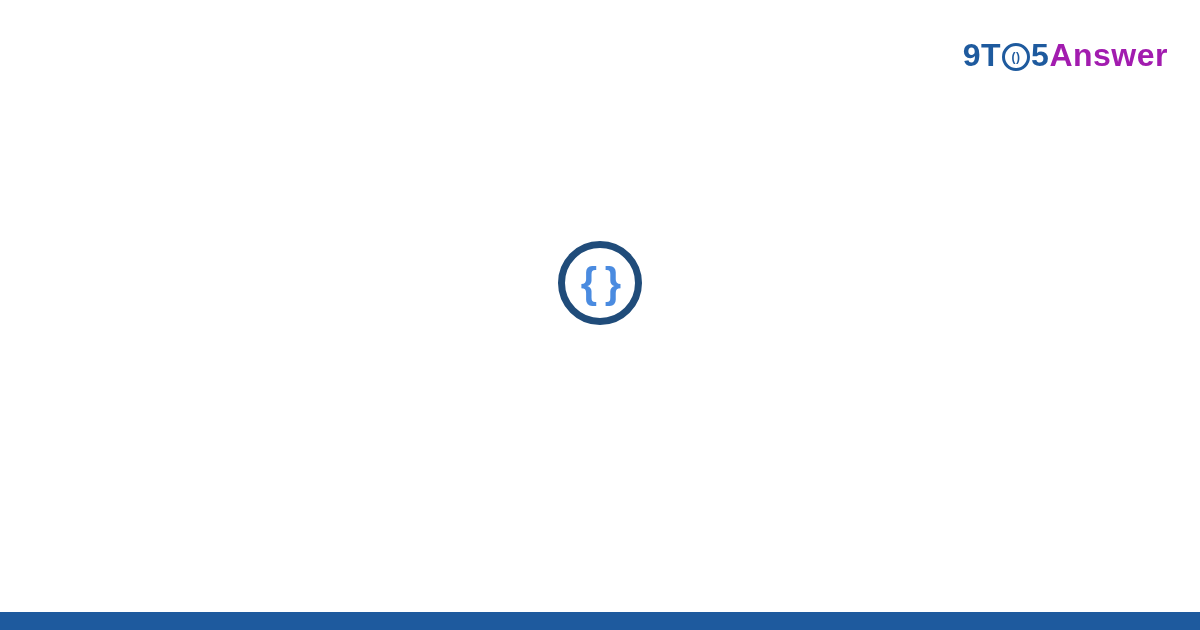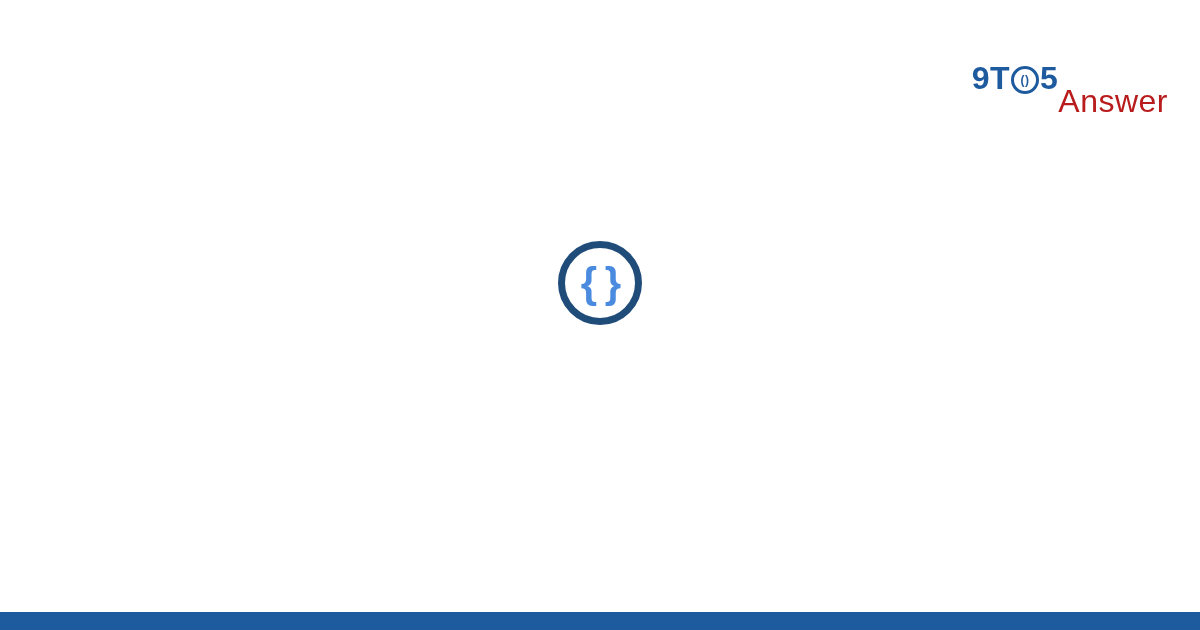--- a/index.html
+++ b/index.html
@@ -39,23 +39,22 @@
       position: relative;
       top: 1px;
     }
     .logo-clock-inner {
       font-size: 12px;
       font-weight: 700;
       color: #1e5a9e;
       line-height: 1;
     }
     .logo-answer {
-      color: #b91c1c;
-      font-weight: 400;
-      margin-top: 46px;
+      color: #a21caf;
+      font-weight: 700;
     }
     .content {
       position: absolute;
       top: 0;
       left: 0;
       width: 100%;
       height: 100%;
       display: flex;
       flex-direction: column;
       align-items: center;

